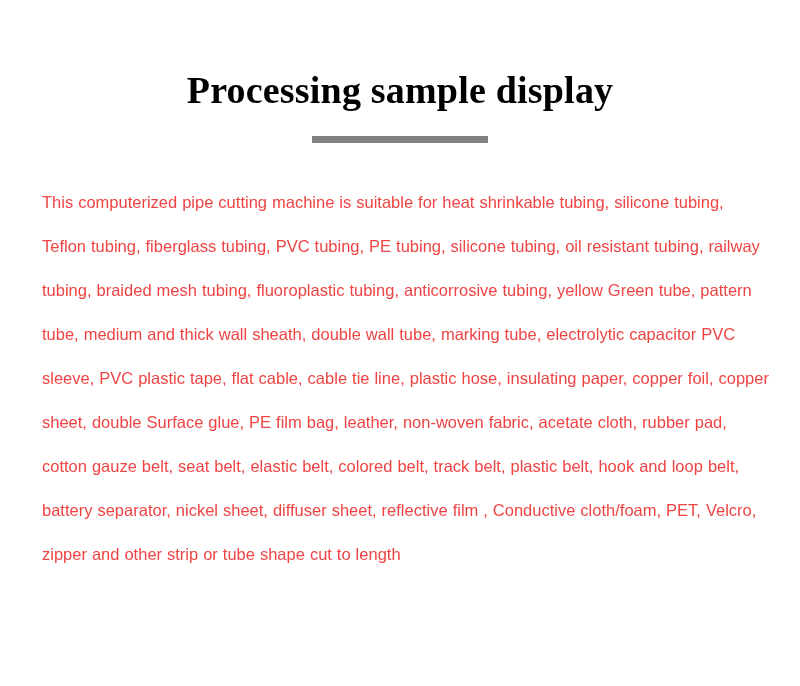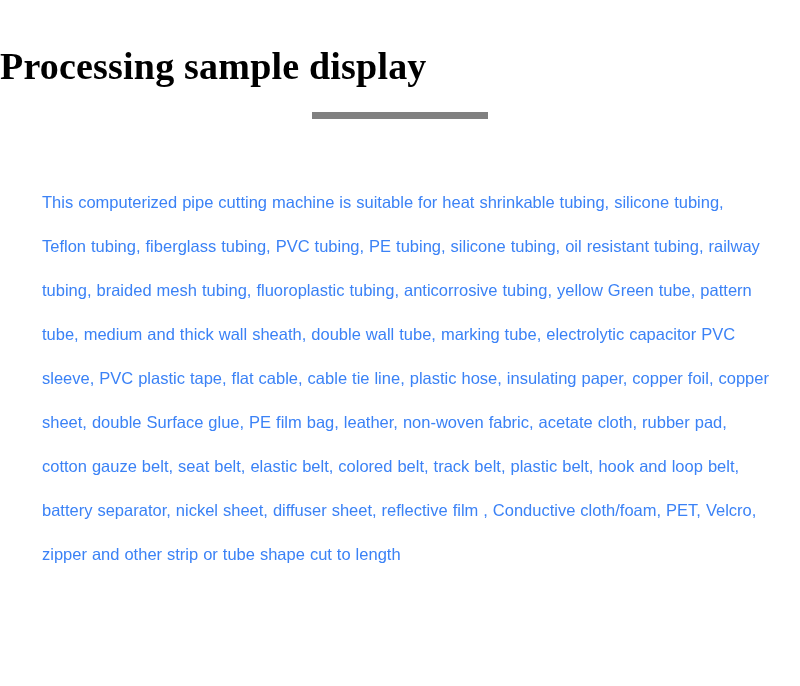--- a/index.html
+++ b/index.html
@@ -15,21 +15,22 @@
   }
   .page {
     width: 800px;
     height: 686px;
     box-sizing: border-box;
     position: relative;
     background: #ffffff;
   }
   .title {
     margin: 0;
-    padding-top: 44px;
+    padding-top: 68px;
+    text-align: center;
     font-family: "Liberation Serif", serif;
     font-size: 38px;
     font-weight: bold;
     color: #000000;
     letter-spacing: 0.2px;
   }
   .divider-wrap {
     display: flex;
     justify-content: center;
     margin-top: 24px;
@@ -42,21 +43,21 @@
   .body-text {
     margin: 0;
     padding: 0;
     position: absolute;
     top: 180px;
     left: 42px;
     width: 730px;
     font-family: "Liberation Sans", sans-serif;
     font-size: 16.5px;
     line-height: 44px;
-    color: #3b82f6;
+    color: #ef4444;
     text-align: left;
     word-spacing: 0.4px;
   }
 </style>
 </head>
 <body>
 
 <div class="page">
 
   <h1 class="title">Processing sample display</h1>

